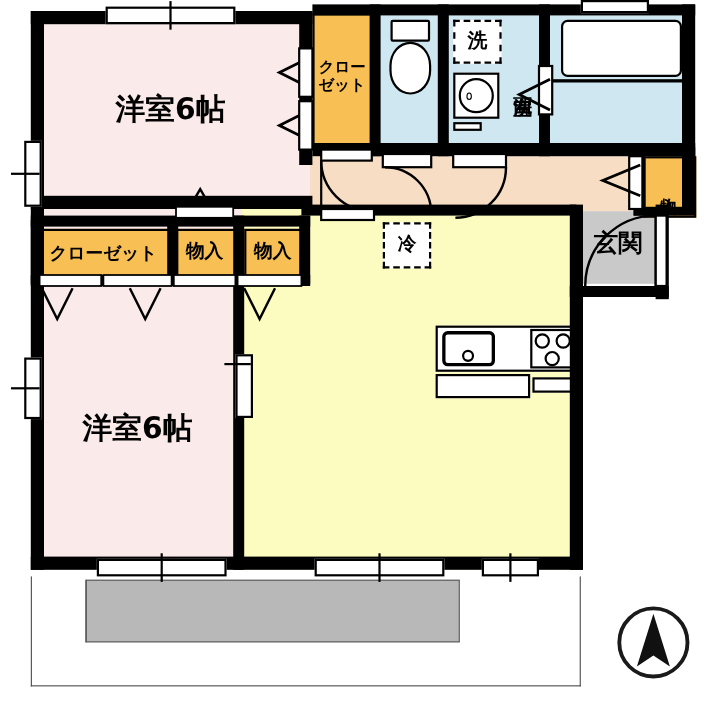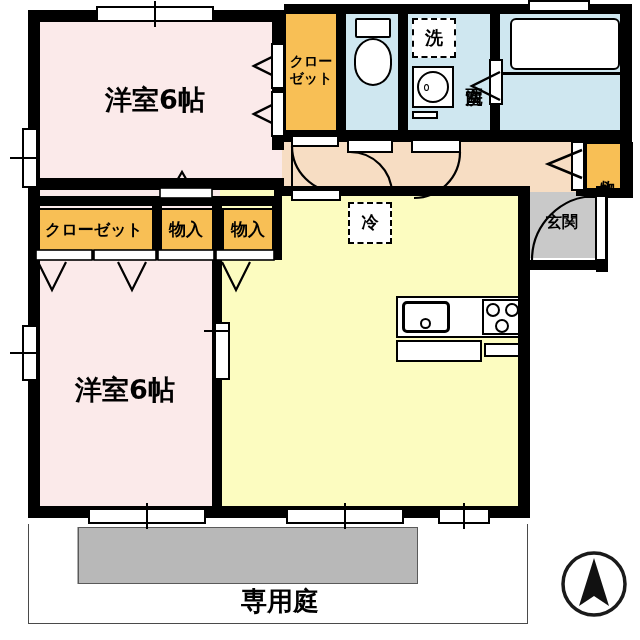--- a/index.html
+++ b/index.html
@@ -75,41 +75,40 @@
 
   <div class="fixture-thin" style="left:412px;top:66px;width:42px;height:42px;"></div>
   <div class="fixture-thin" style="left:417px;top:71px;width:32px;height:32px;border-radius:50%;"></div>
   <div class="abs" style="left:424px;top:84px;width:5px;height:7px;border:1.5px solid #000;border-radius:50%;"></div>
   <div class="fixture-thin" style="left:412px;top:111px;width:26px;height:8px;"></div>
 
   <div class="label lbl-mid vert" style="left:458px;top:20px;width:32px;height:110px;font-size:17px;">洗面室</div>
 
   <div class="fixture" style="left:510px;top:18px;width:110px;height:52px;border-radius:6px;"></div>
 
-  <div class="label lbl-mid" style="left:528px;top:192px;width:68px;height:60px;font-size:16px;">玄関</div>
+  <div class="label lbl-mid" style="left:528px;top:192px;width:68px;height:60px;font-size:22px;">玄関</div>
 
   <div class="fixture-thin" style="left:348px;top:202px;width:44px;height:42px;border-style:dashed;border-width:2px;"></div>
   <div class="label" style="left:348px;top:202px;width:44px;height:42px;font-size:17px;">冷</div>
 
   <div class="fixture" style="left:396px;top:296px;width:132px;height:42px;border-width:2.5px;"></div>
   <div class="fixture" style="left:402px;top:301px;width:48px;height:32px;border-radius:5px;border-width:3px;"></div>
   <div class="abs" style="left:420px;top:318px;width:11px;height:11px;border:2.5px solid #000;border-radius:50%;background:#fff;"></div>
   <div class="fixture-thin" style="left:482px;top:299px;width:42px;height:36px;"></div>
   <div class="abs" style="left:486px;top:303px;width:14px;height:14px;border:2px solid #000;border-radius:50%;"></div>
   <div class="abs" style="left:505px;top:303px;width:14px;height:14px;border:2px solid #000;border-radius:50%;"></div>
   <div class="abs" style="left:495px;top:319px;width:14px;height:14px;border:2px solid #000;border-radius:50%;"></div>
   <div class="fixture-thin" style="left:396px;top:340px;width:86px;height:22px;"></div>
   <div class="fixture-thin" style="left:484px;top:343px;width:44px;height:14px;"></div>
 
   <div class="label lbl-room" style="left:40px;top:75px;width:230px;height:50px;">洋室6帖</div>
 
   <div class="label lbl-room" style="left:32px;top:365px;width:186px;height:50px;">洋室6帖</div>
 
 
-  <div class="label lbl-room" style="left:195px;top:582px;width:170px;height:40px;font-size:26px;">専用庭</div>
 
   <div class="wall" style="left:28px;top:10px;width:256px;height:12px;"></div>
 
   <div class="wall" style="left:284px;top:4px;width:348px;height:10px;"></div>
 
   <div class="wall" style="left:28px;top:10px;width:12px;height:508px;"></div>
 
   <div class="wall" style="left:620px;top:4px;width:12px;height:190px;"></div>
   <div class="wall" style="left:596px;top:186px;width:12px;height:86px;"></div>
 

